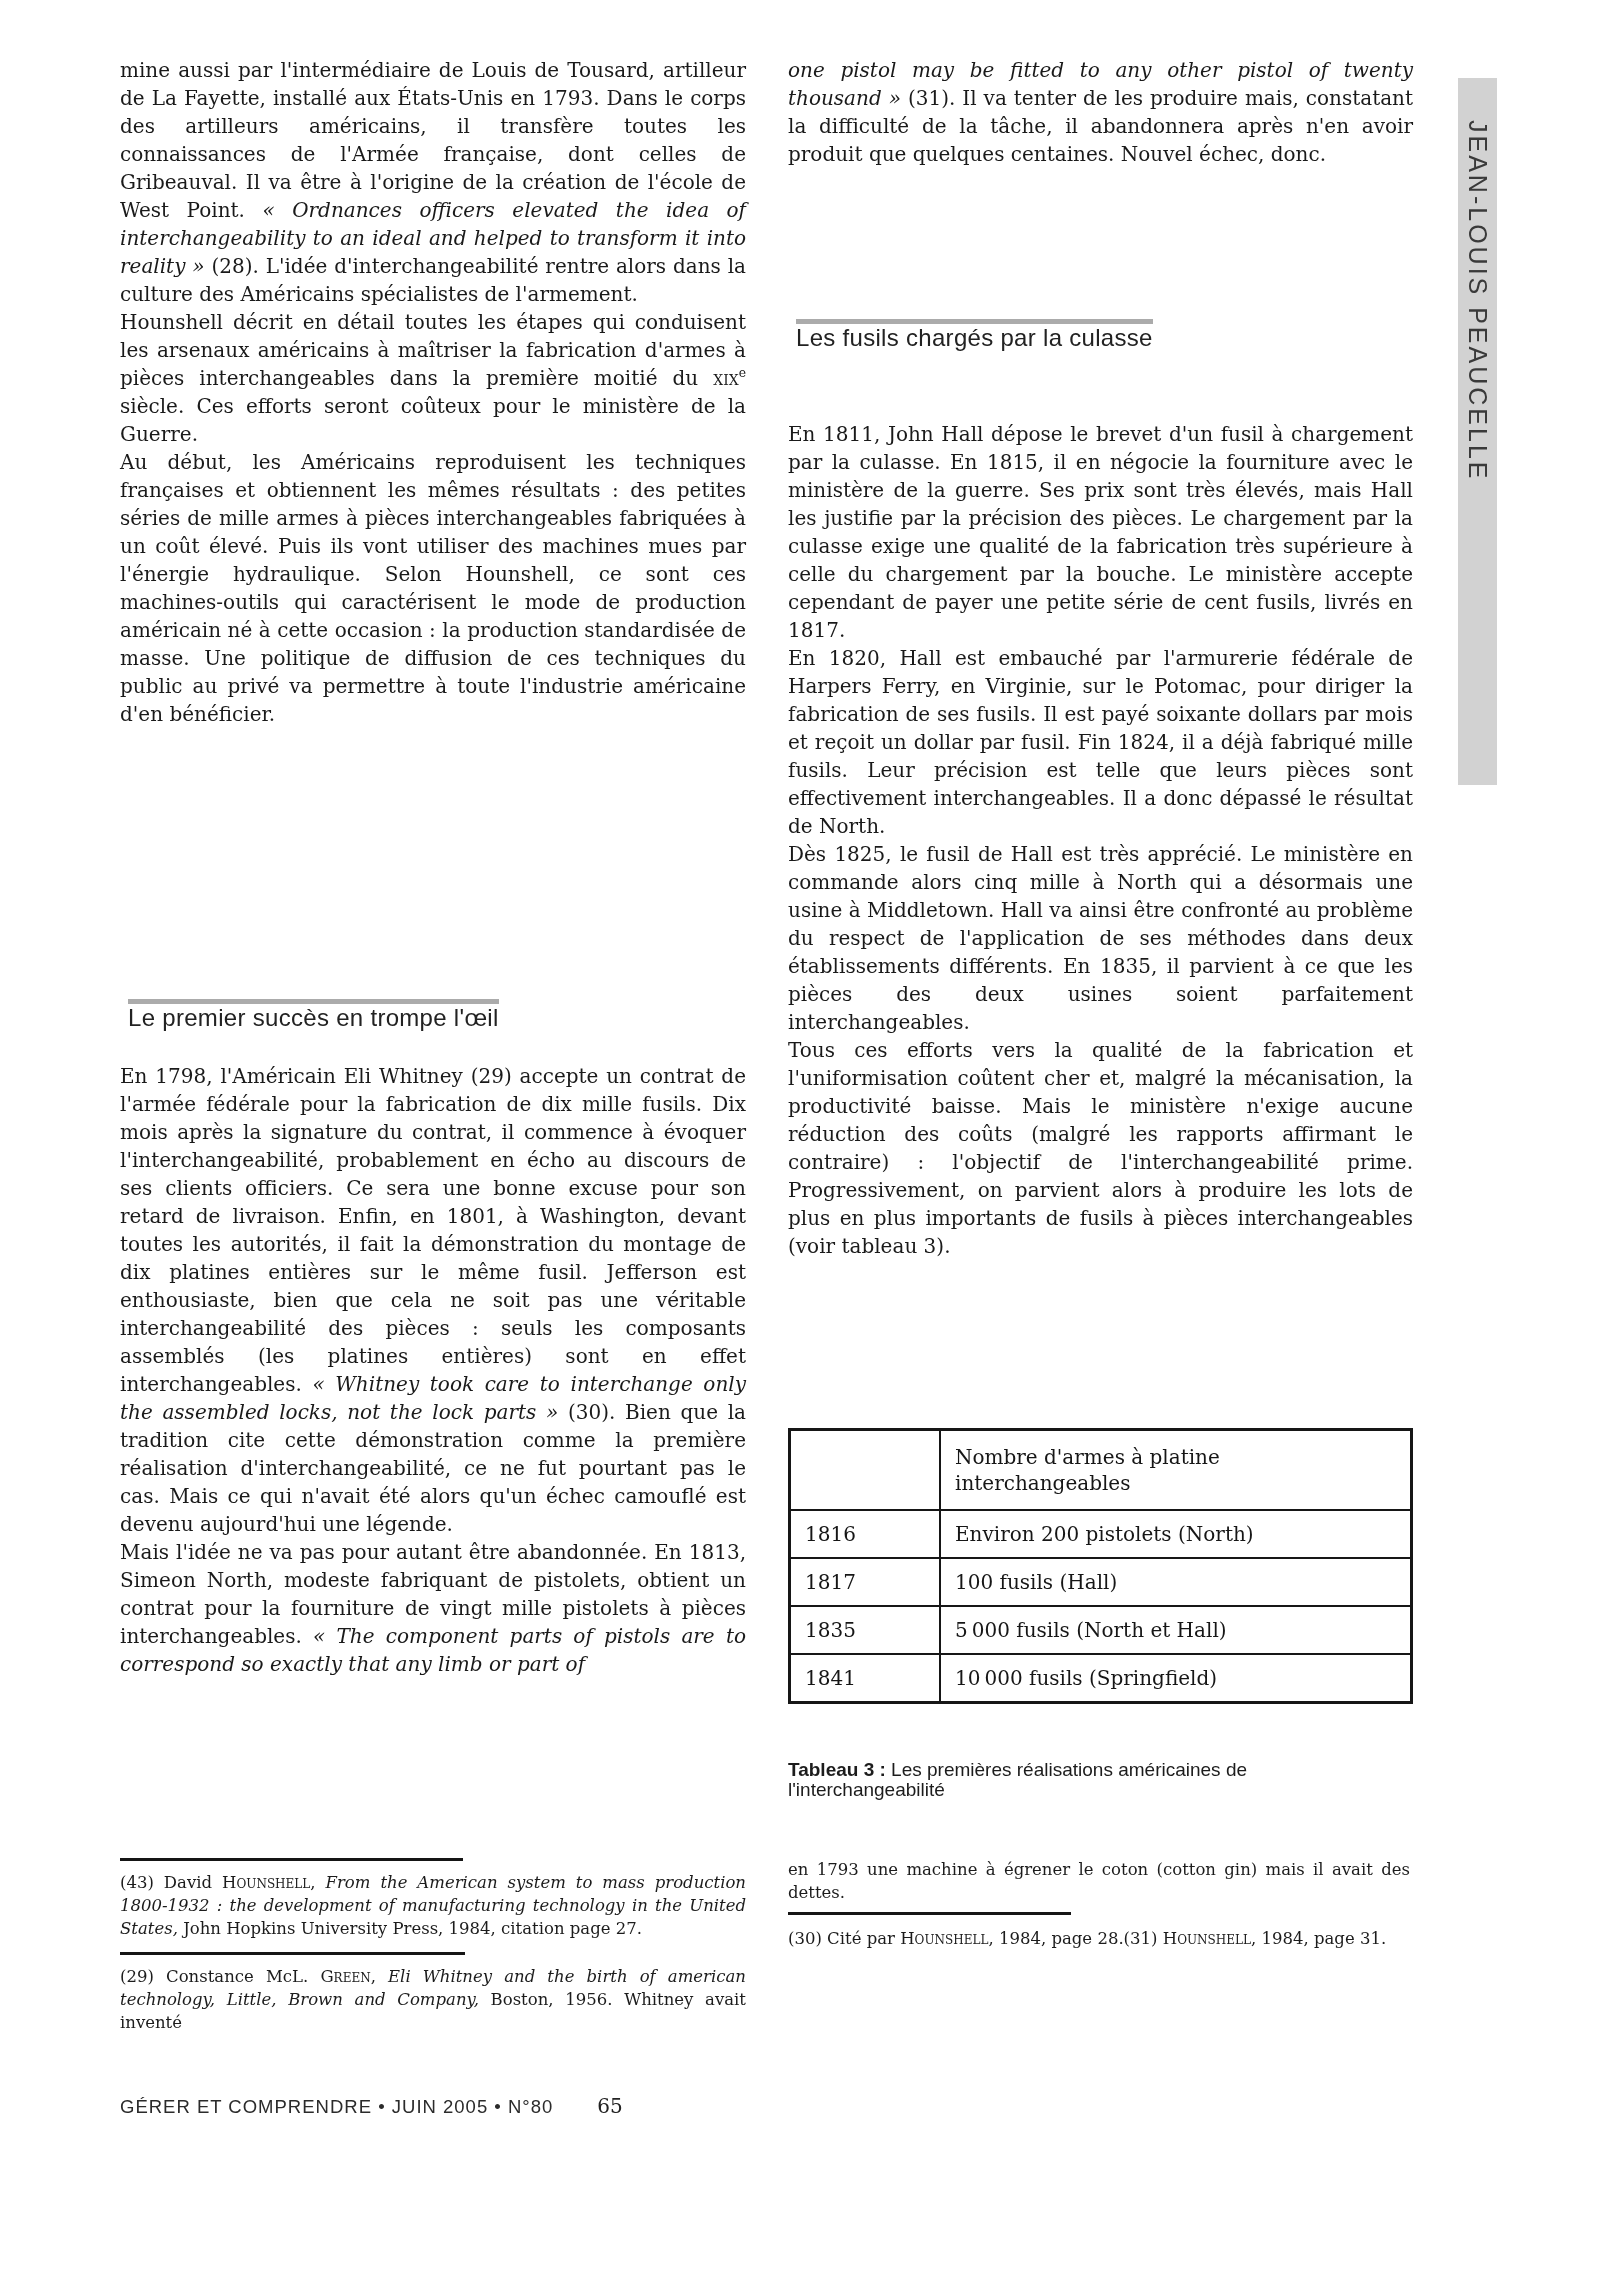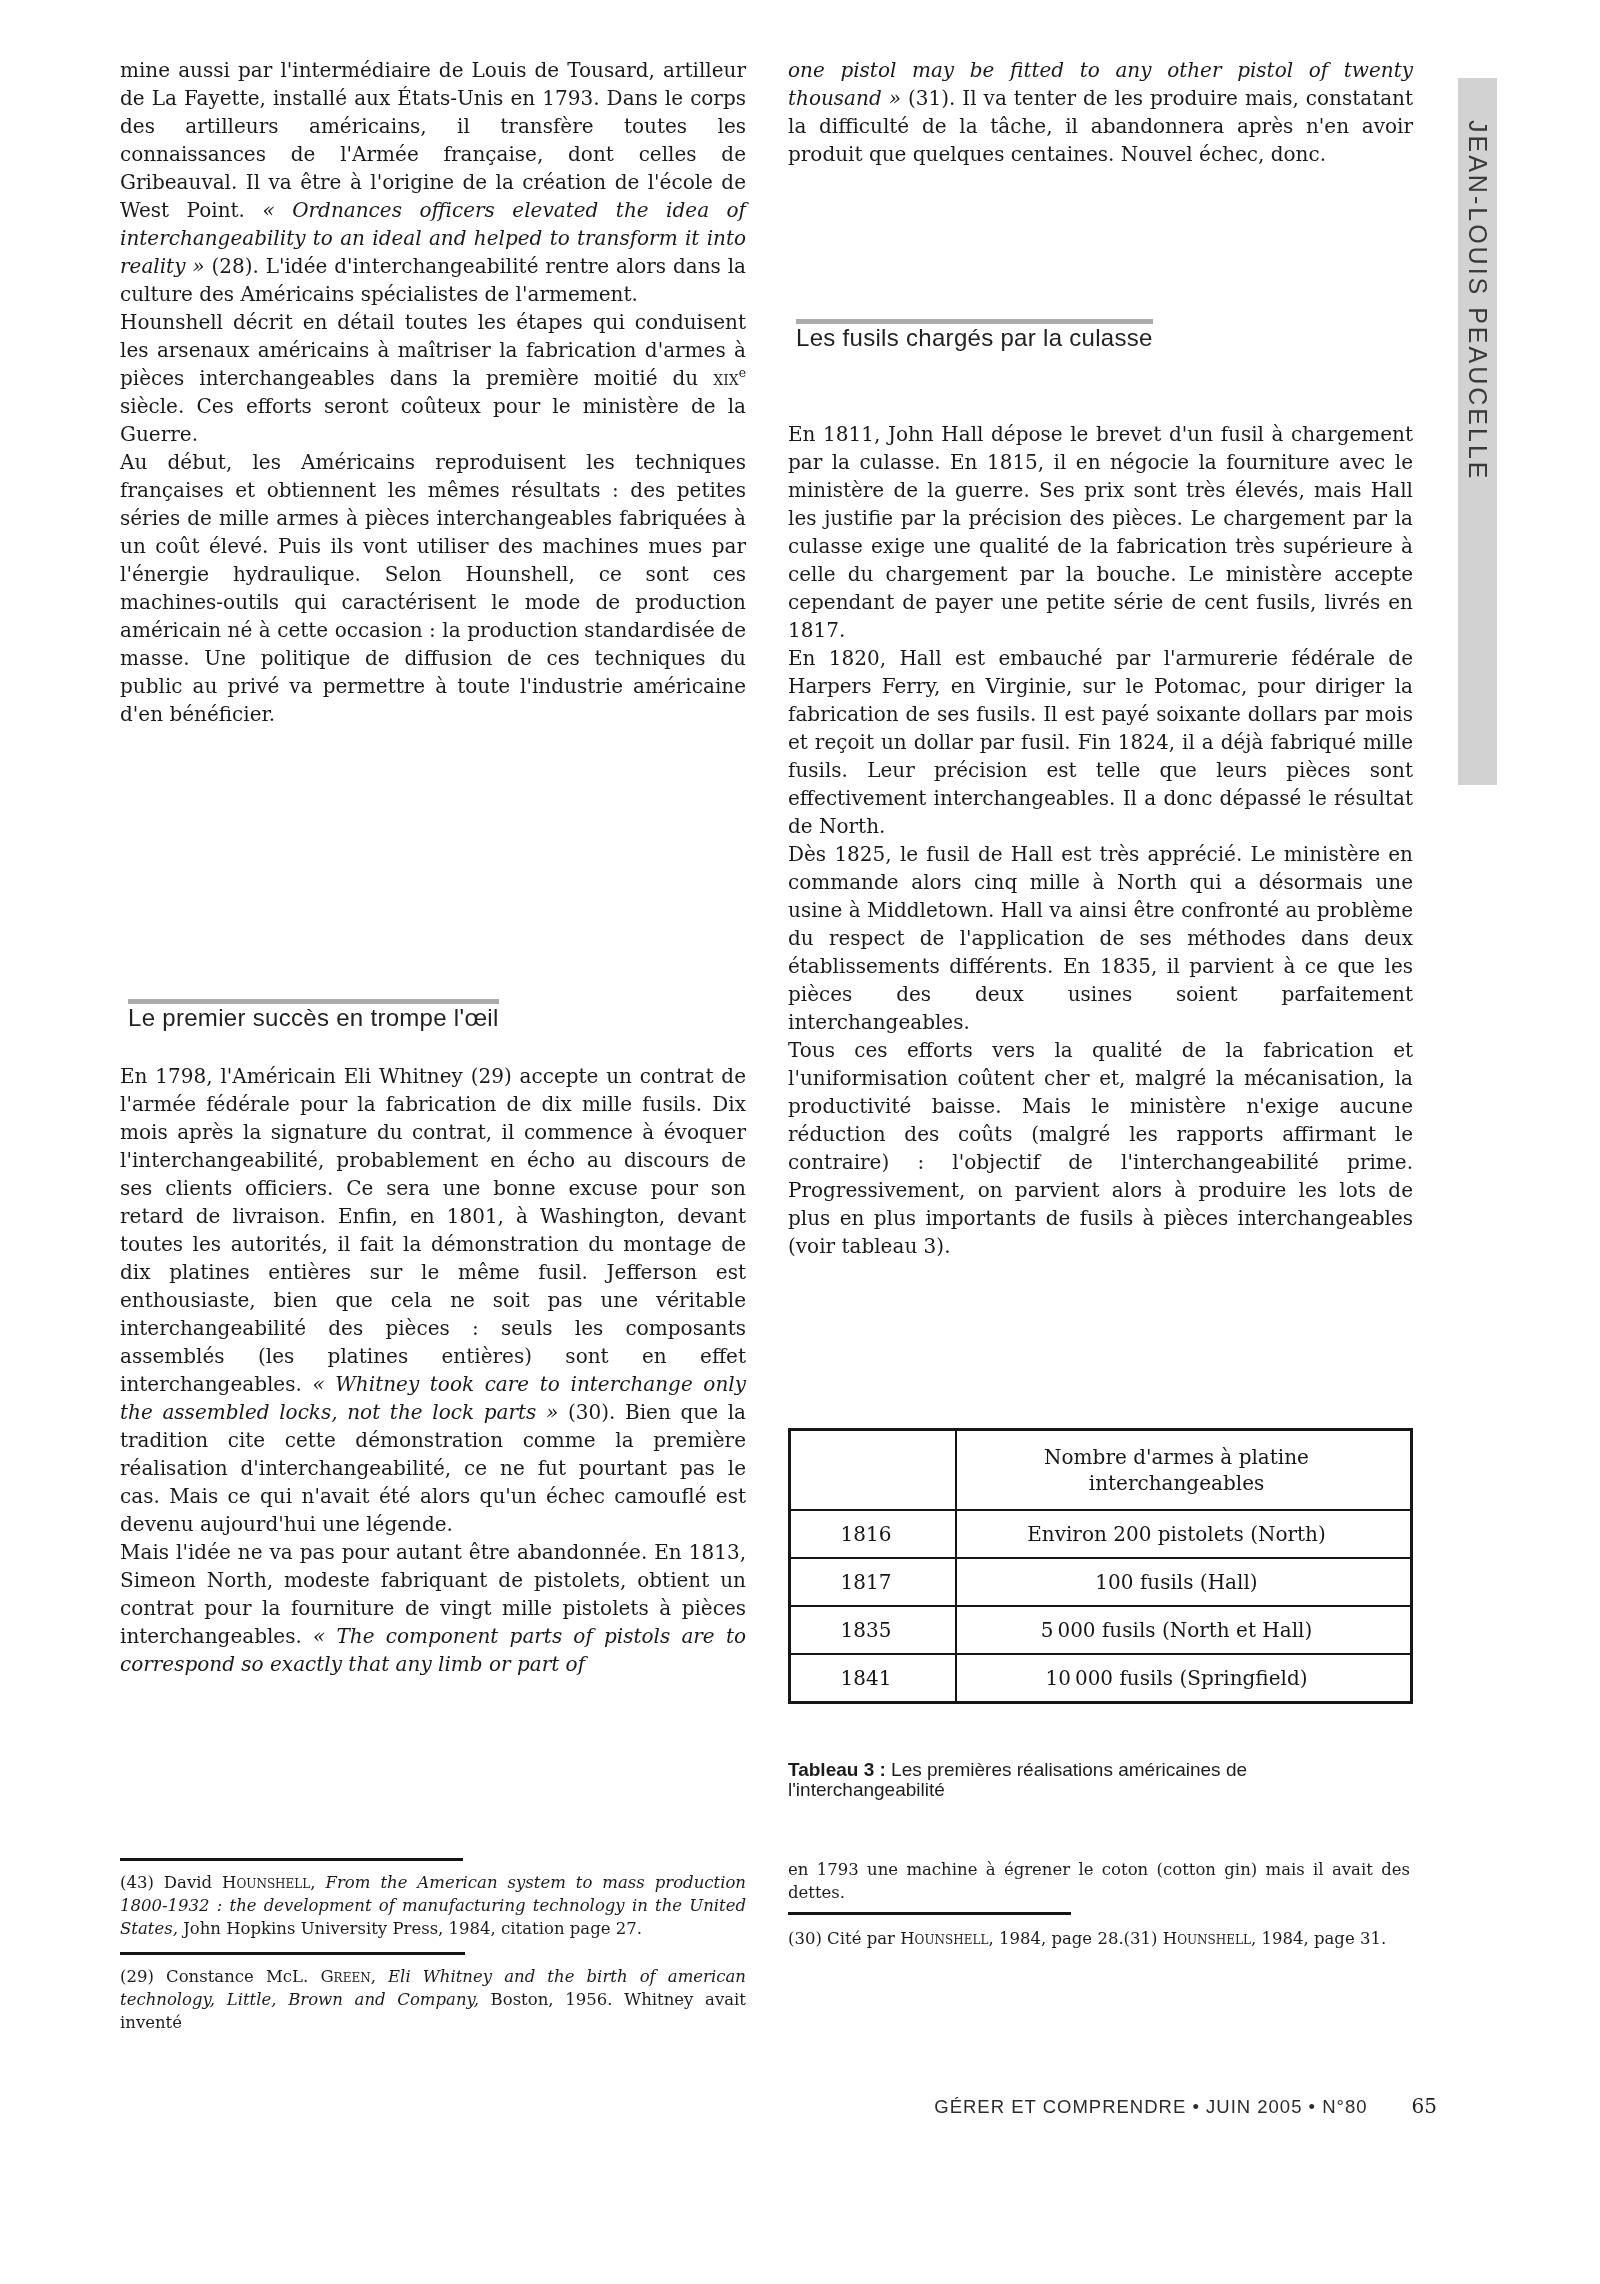--- a/index.html
+++ b/index.html
@@ -19,22 +19,22 @@
     display:inline-block; margin:8px;
     font-family:"Liberation Sans", sans-serif;
     font-size:24px; font-weight:400; letter-spacing:0.3px; color:#222222;
     border-top:5px solid #ababab; 
   }
 
   
   .data-table { border-collapse:collapse; width:625px; border:3px solid #161616;
     font-size:20px; line-height:26px; color:#161616; }
   .data-table td, .data-table th {
-    border:2px solid #161616; padding:9px 28px 9px 14px;
-    text-align:center; font-weight:normal; vertical-align:middle;
+    border:2px solid #161616; padding:9px 12px 9px 14px;
+    text-align:left; font-weight:normal; vertical-align:middle;
   }
   .data-table .year-col { width:122px; }
   .data-table thead td { height:60px; }
   .data-table tbody td { height:28px; }
   .hdr-wrap { display:inline-block; max-width:330px; }
 
   .table-caption {
     font-family:"Liberation Sans", sans-serif; font-size:19px; line-height:20px; color:#1c1c1c;
   }
   .table-caption b { font-weight:bold; }
@@ -54,21 +54,21 @@
     display:block;
     writing-mode:vertical-rl;
     font-family:"Liberation Sans", sans-serif;
     font-size:25px; letter-spacing:3px; color:#3a3a3a;
     margin:42px auto 0 auto; white-space:nowrap;
   }
 
   
   .footer {
     left:120px; top:2094px; width:1317px;
-    display:flex; align-items:baseline; justify-content:flex-end;
+    display:flex; align-items:baseline; justify-content:flex-start;
     font-family:"Liberation Sans", sans-serif; color:#2b2b2b;
   }
   .footer .journal-line { font-size:18.5px; letter-spacing:1px; }
   .footer .page-number { font-family:"DejaVu Serif", serif; font-size:20px; color:#222222; margin-left:44px; }
 </style>
 </head>
 <body>
 
 <div class="page">
 

